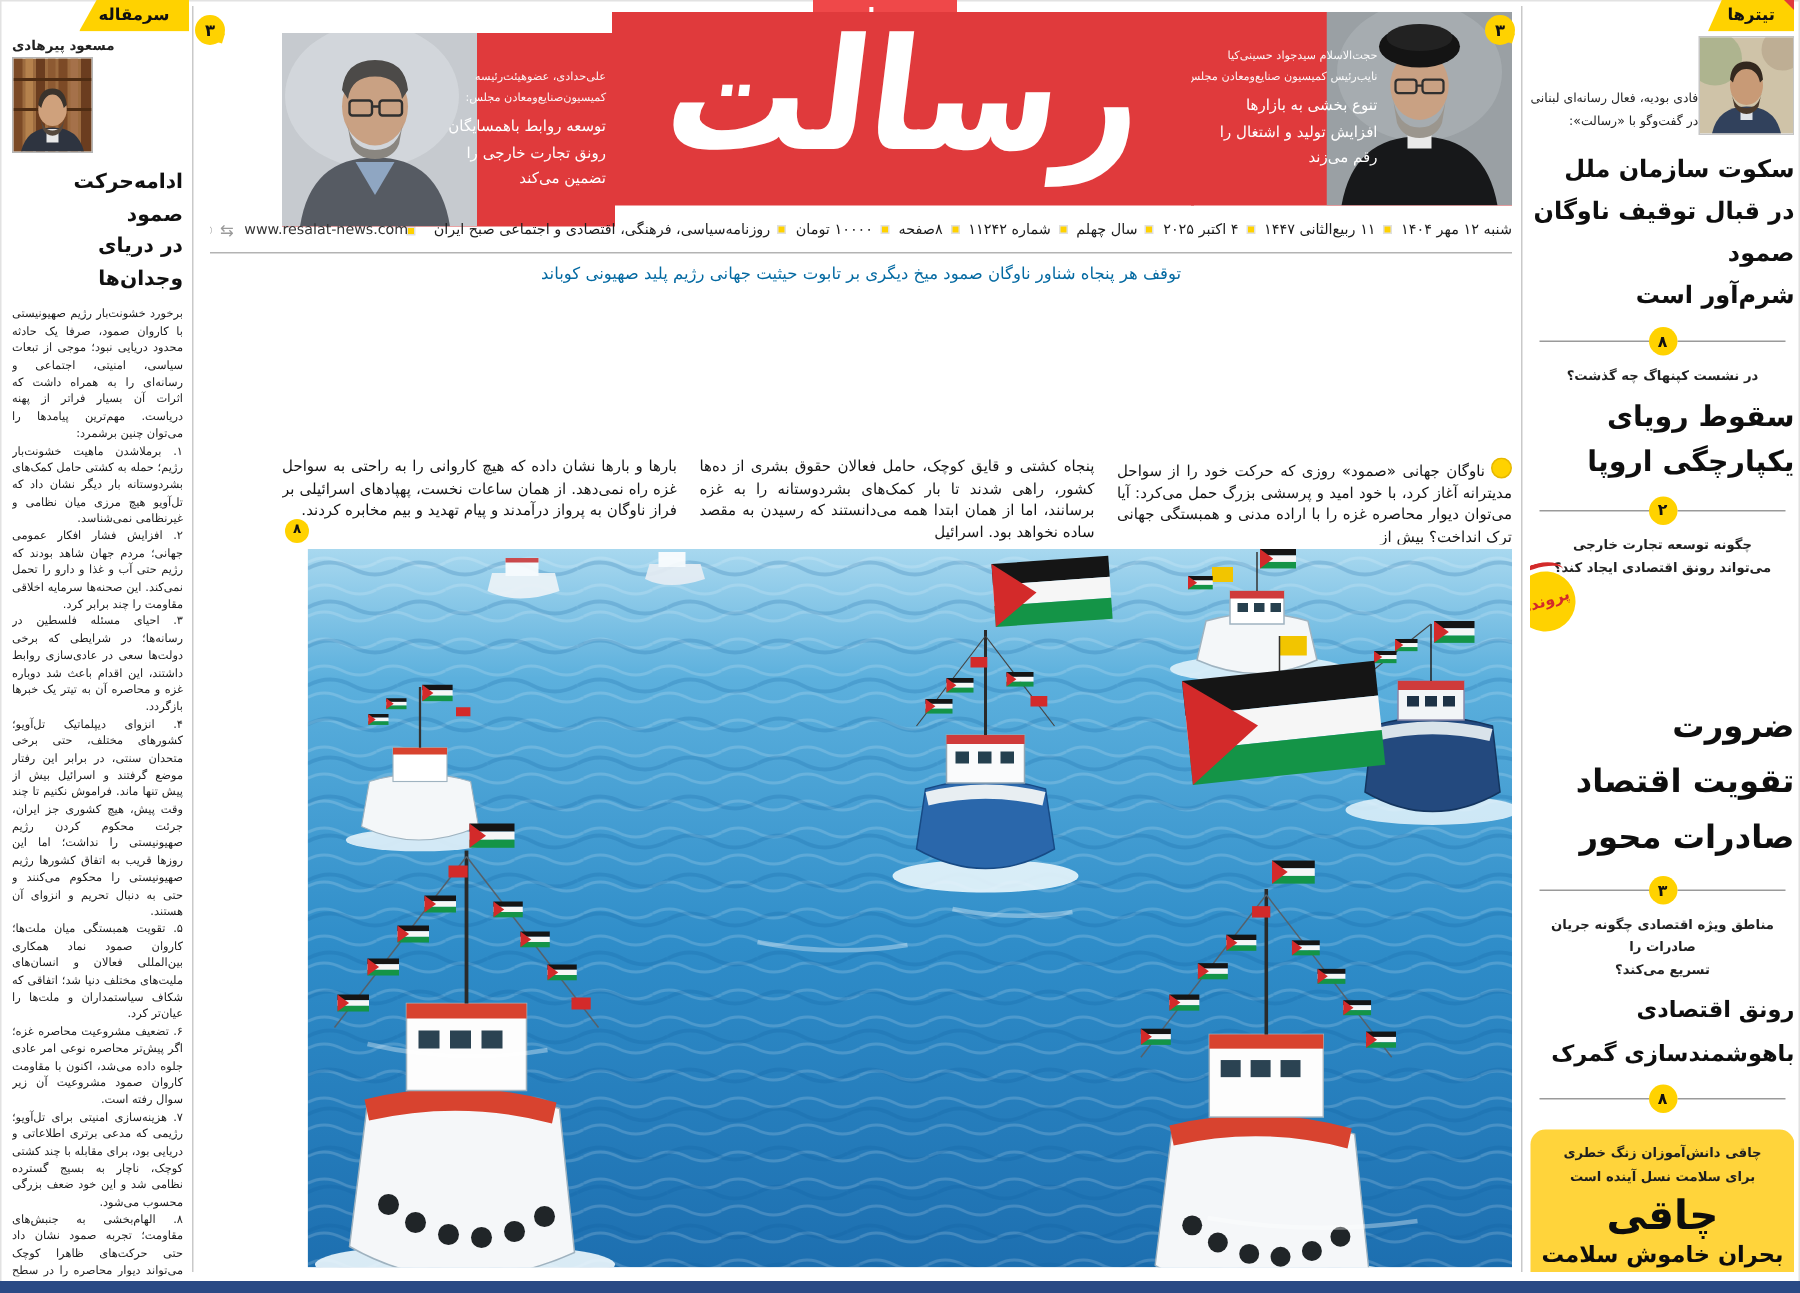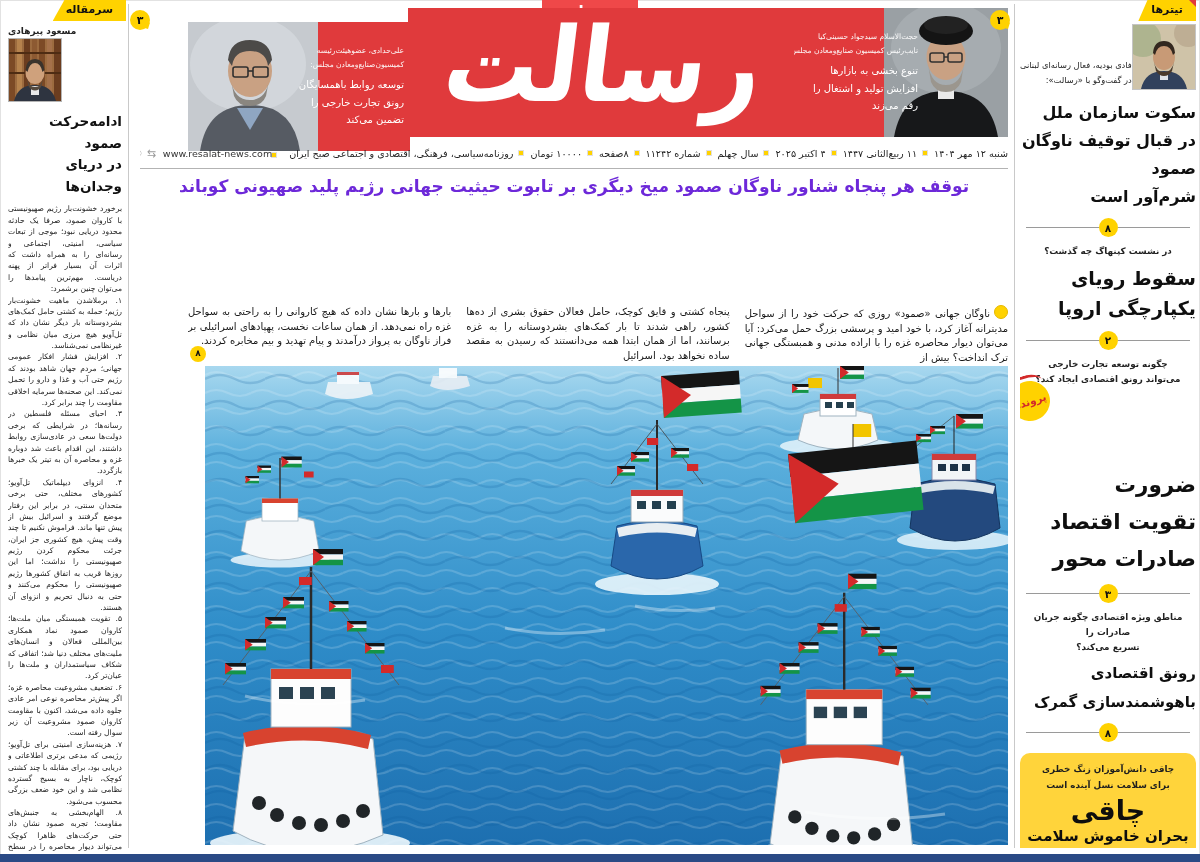--- a/index.html
+++ b/index.html
@@ -65,21 +65,21 @@
   .dl-item:not(:first-child)::before{content:"";display:inline-block;width:4px;height:4px;
             background:#ffd200;margin-left:6px;outline:1px solid rgba(0,0,0,.12);}
   .dl-site{direction:ltr;font-size:9.5px;color:#333;}
   .dl-site::after{content:"";display:inline-block;width:4px;height:4px;background:#ffd200;
             margin-right:6px;outline:1px solid rgba(0,0,0,.12);}
   .dl-icons{display:flex;gap:5px;color:#9a9a9a;font-size:11px;}
   .dlrule{position:absolute;left:140px;top:168px;width:868px;height:1px;background:#b3b3b3;}
 
   
   .lead-kicker{position:absolute;left:140px;top:176px;width:868px;text-align:center;
-               font-size:17px;font-weight:bold;color:#6d28d9;}
+               font-size:11px;font-weight:normal;color:#0369a1;}
   .lead-headline{position:absolute;left:140px;top:191px;width:868px;height:110px;text-align:center;
                font-size:76px;font-weight:bold;line-height:1.35;white-space:nowrap;color:#0d0d0d;}
   .leadrow{position:absolute;left:188px;top:305px;width:820px;height:58px;display:flex;gap:15px;
                font-size:10px;line-height:1.45;text-align:justify;color:#161616;}
   .leadcol{flex:1;overflow:hidden;position:relative;}
   .lead-logo{display:inline-block;width:12px;height:12px;border-radius:50%;background:#ffd200;
                border:1px solid #e6b800;vertical-align:-2px;margin-left:4px;}
   .badge-abs{position:absolute;left:2px;bottom:1px;min-width:16px;height:16px;font-size:9px;}
 
   .mainphoto{position:absolute;left:205px;top:366px;width:803px;height:479px;overflow:hidden;}

